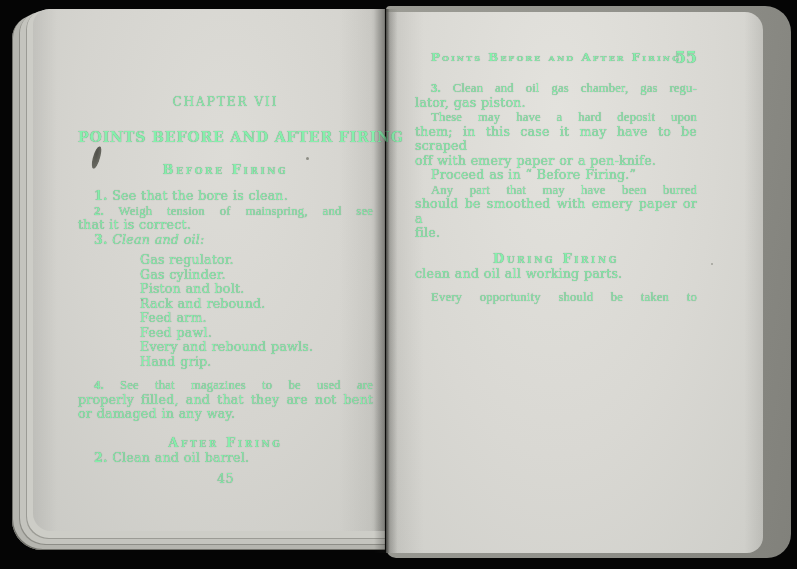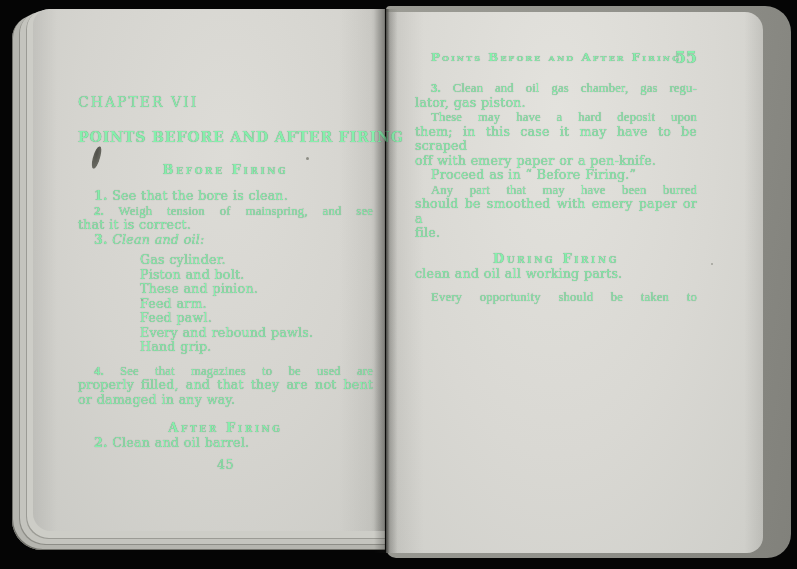--- a/index.html
+++ b/index.html
@@ -51,21 +51,21 @@
 
   .ln{font-size:12.6px;line-height:14.5px;letter-spacing:.2px;word-spacing:.5px;
       white-space:nowrap;}
   .just{white-space:normal;text-align:justify;text-align-last:justify;}
   .ind{padding-left:16px;}
   .just.ind{padding-left:0;text-indent:16px;font-family:Liberation Serif, serif;}
   .num{font-weight:bold;}
   .ital{font-style:italic;}
   .oil{margin-left:62px;}
 
-  .chapter{font-size:14px;letter-spacing:2px;line-height:17px;}
+  .chapter{font-size:12px;letter-spacing:2px;text-align:center;line-height:17px;}
   .title{font-size:14.2px;font-weight:bold;letter-spacing:.8px;text-align:center;
          line-height:17px;white-space:nowrap;margin-top:18px;}
   .scaps{font-variant:small-caps;font-weight:600;font-size:13px;letter-spacing:2.6px;
          text-align:center;line-height:16px;}
   .bf-head{margin-top:16px;}
   .af-head{margin-top:13px;}
   .df-head{margin-top:10px;}
   .mt11{margin-top:11px;} .mt9{margin-top:9px;} .mt6{margin-top:6px;} .mt16{margin-top:16px;}
   .folio-c{text-align:center;font-size:12.6px;margin-top:6px;letter-spacing:.5px;}
 
@@ -103,23 +103,24 @@
     <div class="scaps bf-head">Before Firing</div>
 
     <div class="ln ind mt11"><span class="num">1.</span> <span>See that the bore is clean.</span></div>
 
     <div class="ln just ind"><span class="num">2.</span> <span>Weigh tension of mainspring, and see</span></div>
     <div class="ln">that it is correct.</div>
 
     <div class="ln ind"><span class="num">3.</span> <span class="ital">Clean and oil:</span></div>
 
     <div class="mt6">
+      <div class="ln oil">Gas regulator.</div>
       <div class="ln oil">Gas cylinder.</div>
       <div class="ln oil">Piston and bolt.</div>
-      <div class="ln oil">These and pinion.</div>
+      <div class="ln oil">Rack and rebound.</div>
       <div class="ln oil">Feed arm.</div>
       <div class="ln oil">Feed pawl.</div>
       <div class="ln oil">Every and rebound pawls.</div>
       <div class="ln oil">Hand grip.</div>
     </div>
 
     <div class="ln just ind mt9"><span class="num">4.</span> <span>See that magazines to be used are</span></div>
     <div class="ln just">properly filled, and that they are not bent</div>
     <div class="ln">or damaged in any way.</div>
 

